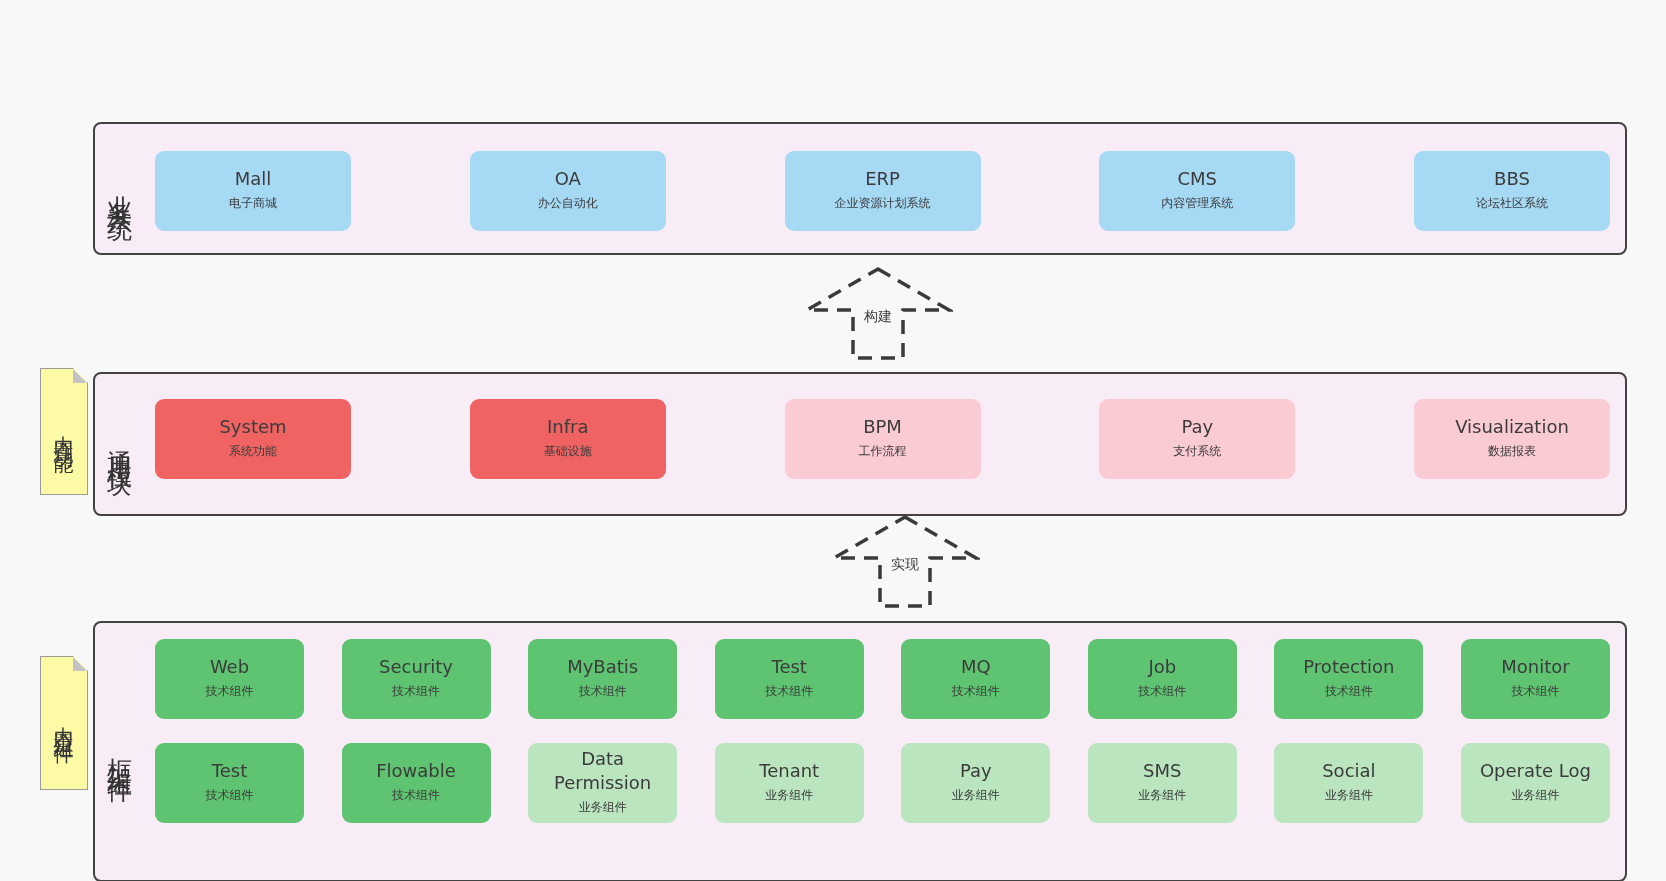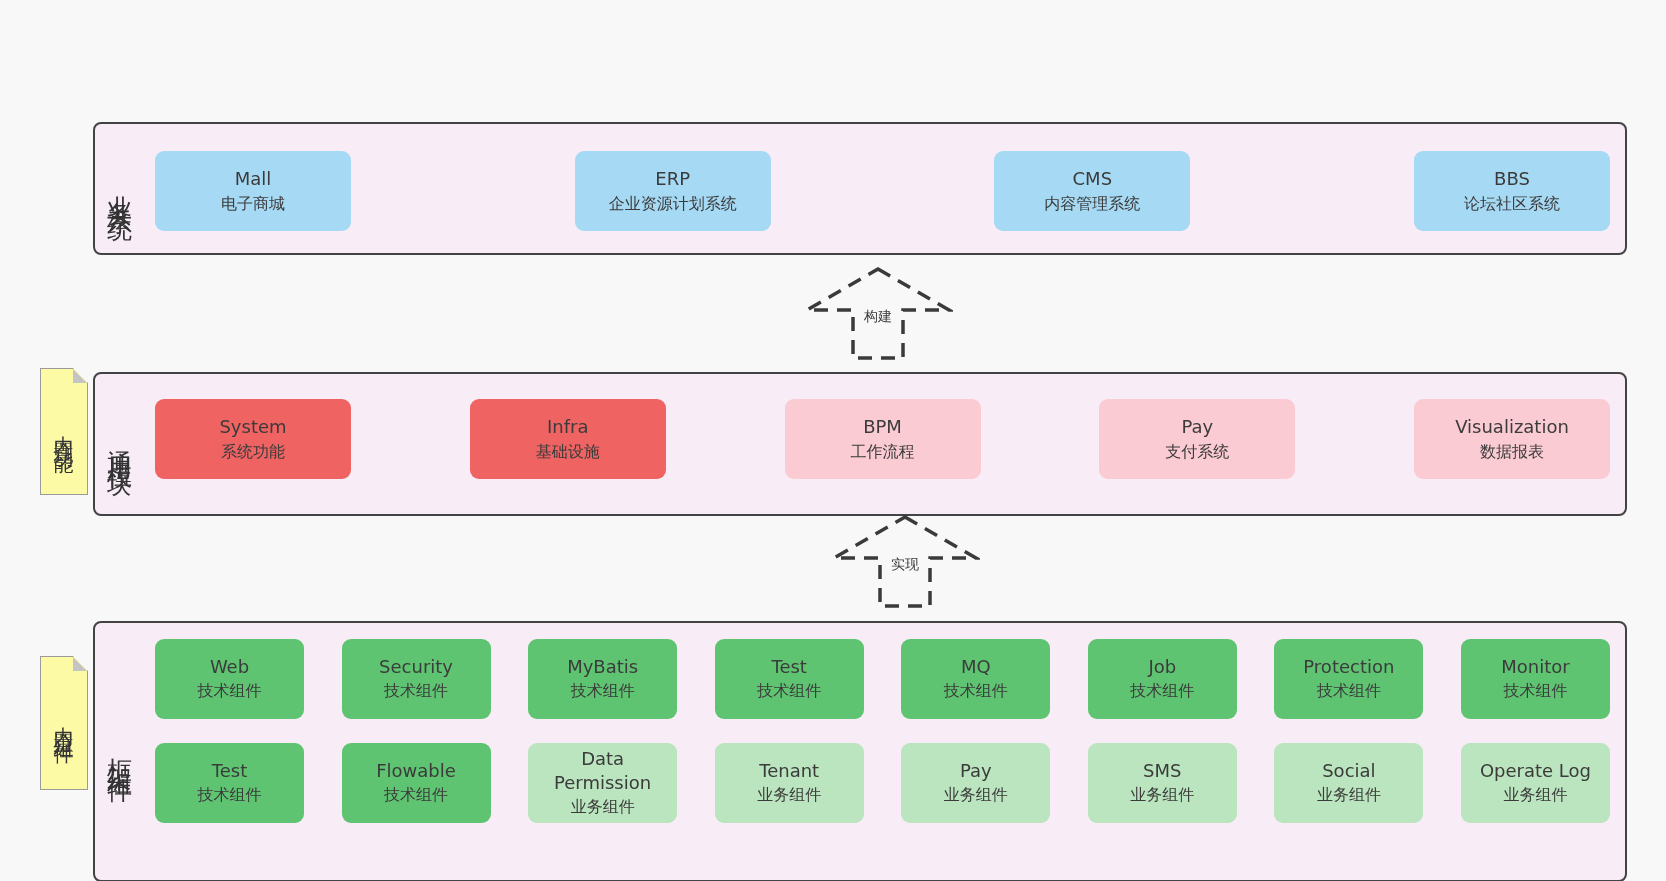--- a/index.html
+++ b/index.html
@@ -49,21 +49,21 @@
   .box-row{display:flex;justify-content:space-between;}
 
   .box{
     height:80px;border-radius:9px;
     display:flex;flex-direction:column;align-items:center;justify-content:center;
     text-align:center;line-height:25px;padding:2px 6px;
   }
   .panel-1 .box,.panel-2 .box{width:196px;}
   .panel-3 .box{width:149px;line-height:24px;}
   .box-title{font-size:18px;}
-  .box-subtitle{font-size:16px;}
+  .box-subtitle{font-size:12px;}
   .v-blue{background:var(--box-blue);}
   .v-red{background:var(--box-red);}
   .v-pink{background:var(--box-pink);}
   .v-green{background:var(--box-green);}
   .v-green-light{background:var(--box-green-light);}
 
   
   .arrow{position:absolute;width:150px;height:96px;}
   .arrow-1{left:803px;top:266px;}
   .arrow-2{left:830px;top:514px;}
@@ -105,20 +105,24 @@
 
   <section class="panel panel-1">
     <div class="vlabel">业务系统</div>
     <div class="rows">
         <div class="box-row">
           <div class="box v-blue">
             <div class="box-title">Mall</div>
             <div class="box-subtitle">电子商城</div>
           </div>
           <div class="box v-blue">
+            <div class="box-title">OA</div>
+            <div class="box-subtitle">办公自动化</div>
+          </div>
+          <div class="box v-blue">
             <div class="box-title">ERP</div>
             <div class="box-subtitle">企业资源计划系统</div>
           </div>
           <div class="box v-blue">
             <div class="box-title">CMS</div>
             <div class="box-subtitle">内容管理系统</div>
           </div>
           <div class="box v-blue">
             <div class="box-title">BBS</div>
             <div class="box-subtitle">论坛社区系统</div>

